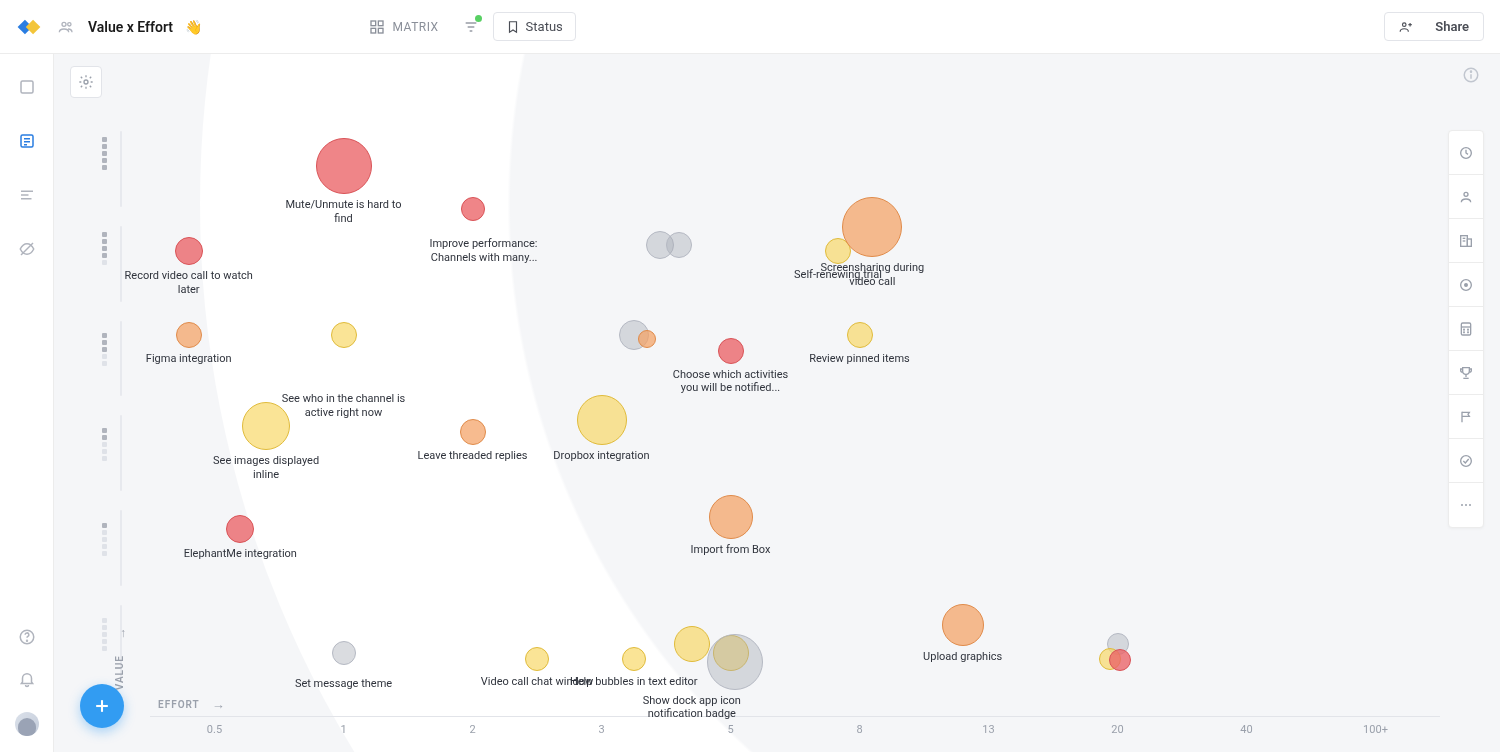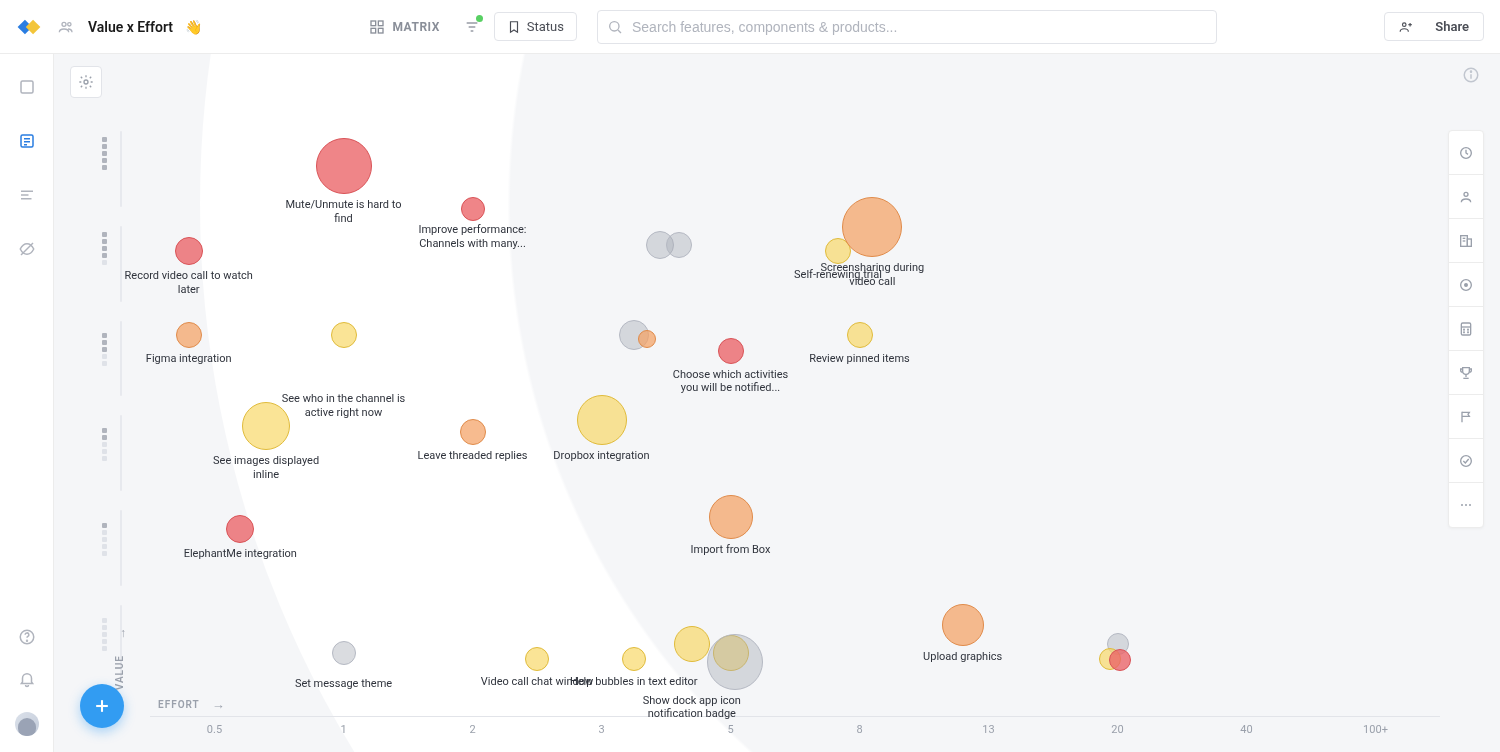--- a/index.html
+++ b/index.html
@@ -6,21 +6,21 @@
 *{box-sizing:border-box}
 
 
 .topbar{height:54px;display:flex;align-items:center;padding:0 16px;border-bottom:1px solid #ececec;gap:8px}
 .logo{width:26px;height:26px;position:relative;margin-right:8px}
 .logo svg{display:block}
 .users-icon{width:16px;height:16px;color:#b0b4bd;margin-right:6px}
 .view-title{font-size:14px;font-weight:600}
 .hand-icon{margin-left:4px;font-size:14px}
 .spacer-sm{flex:0 0 140px}
-.matrix-btn{display:flex;align-items:center;gap:8px;color:#8a8f99;font-size:12px;letter-spacing:.5px;font-weight:700;padding:6px 10px;cursor:pointer}
+.matrix-btn{display:flex;align-items:center;gap:8px;color:#8a8f99;font-size:12px;letter-spacing:.5px;font-weight:400;padding:6px 10px;cursor:pointer}
 .filter-btn{position:relative;width:28px;height:28px;display:flex;align-items:center;justify-content:center;color:#8a8f99;cursor:pointer}
 .filter-dot{position:absolute;top:2px;right:3px;width:7px;height:7px;border-radius:50%;background:#58d063}
 .status-btn{display:flex;align-items:center;gap:6px;border:1px solid #e2e4e9;border-radius:4px;padding:6px 12px;font-size:13px;color:#4a4d55;cursor:pointer}
 .search-wrap{flex:1;margin:0 12px;max-width:620px}
 .search{width:100%;height:34px;border:1px solid #e2e4e9;border-radius:4px;padding:0 12px 0 34px;font-size:14px;color:#6b7078;background:#fff}
 .search::placeholder{color:#b0b4bd}
 .search-icon{position:relative}
 .search-icon svg{position:absolute;left:10px;top:9px;width:16px;height:16px;color:#b0b4bd;z-index:2}
 .share-btn{display:flex;align-items:center;gap:22px;border:1px solid #e2e4e9;border-radius:4px;padding:6px 14px;font-size:13px;font-weight:600;color:#4a4d55;cursor:pointer;margin-left:auto}
 
@@ -114,27 +114,20 @@
         <line x1="7" y1="12" x2="17" y2="12"></line>
         <line x1="10" y1="18" x2="14" y2="18"></line>
       </svg>
     <span class="filter-dot"></span>
   </div>
   <div class="status-btn">
     <svg width="14" height="14" viewBox="0 0 24 24" fill="none" stroke="currentColor" stroke-width="2">
         <path d="M6 3h12v18l-6-4-6 4z"></path>
       </svg>
     <span>Status</span>
-  </div>
-  <div class="search-wrap search-icon">
-    <svg viewBox="0 0 24 24" fill="none" stroke="currentColor" stroke-width="2">
-        <circle cx="11" cy="11" r="7"></circle>
-        <line x1="21" y1="21" x2="16.5" y2="16.5"></line>
-      </svg>
-    <input class="search" placeholder="Search features, components &amp; products..." style="">
   </div>
   <div class="share-btn">
     <svg width="14" height="14" viewBox="0 0 24 24" fill="none" stroke="currentColor" stroke-width="2">
         <circle cx="9" cy="8" r="3"></circle>
         <path d="M2 20c0-3 3-5 7-5s7 2 7 5"></path>
         <line x1="19" y1="5" x2="19" y2="11"></line>
         <line x1="16" y1="8" x2="22" y2="8"></line>
       </svg>
     <span>Share</span>
   </div>
@@ -259,21 +252,21 @@
         </div>
       <div class="xlabel">
           <span>EFFORT</span>
           <span class="arrow">→</span>
         </div>
       <div class="ylabel">VALUE</div>
       <div class="ylabel-arrow">↑</div>
     <div class="bubble red" style="width: 56px; height: 56px; left: 235.5px; top: 26.36px;"></div>
         <div class="blabel" style="left: 263.5px; top: 86.36px;">Mute/Unmute is hard to find</div>
         <div class="bubble red" style="width: 24px; height: 24px; left: 380.5px; top: 84.64px;"></div>
-        <div class="blabel" style="left: 392.5px; top: 111px;">Improve performance: Channels with many...</div>
+        <div class="blabel" style="left: 392.5px; top: 125px; text-align: right;">Improve performance: Channels with many...</div>
         <div class="bubble red" style="width: 28px; height: 28px; left: 94.7px; top: 124.92px;"></div>
         <div class="blabel" style="left: 108.7px; top: 156.92px;">Record video call to watch later</div>
         <div class="bubble gray" style="width: 28px; height: 28px; left: 565.55px; top: 118.88px;"></div>
         <div class="bubble gray" style="width: 26px; height: 26px; left: 585.9px; top: 119.88px;"></div>
         <div class="bubble yellow" style="width: 26px; height: 26px; left: 745px; top: 125.92px;"></div>
         <div class="blabel" style="left: 758px; top: 155.92px;">Self-renewing trial</div>
         <div class="bubble orange" style="width: 60px; height: 60px; left: 762.4px; top: 84.76px;"></div>
         <div class="blabel" style="left: 792.4px; top: 148.76px;">Screensharing during video call</div>
         <div class="bubble orange" style="width: 26px; height: 26px; left: 95.7px; top: 210.48px;"></div>
         <div class="blabel" style="left: 108.7px; top: 240.48px;">Figma integration</div>

